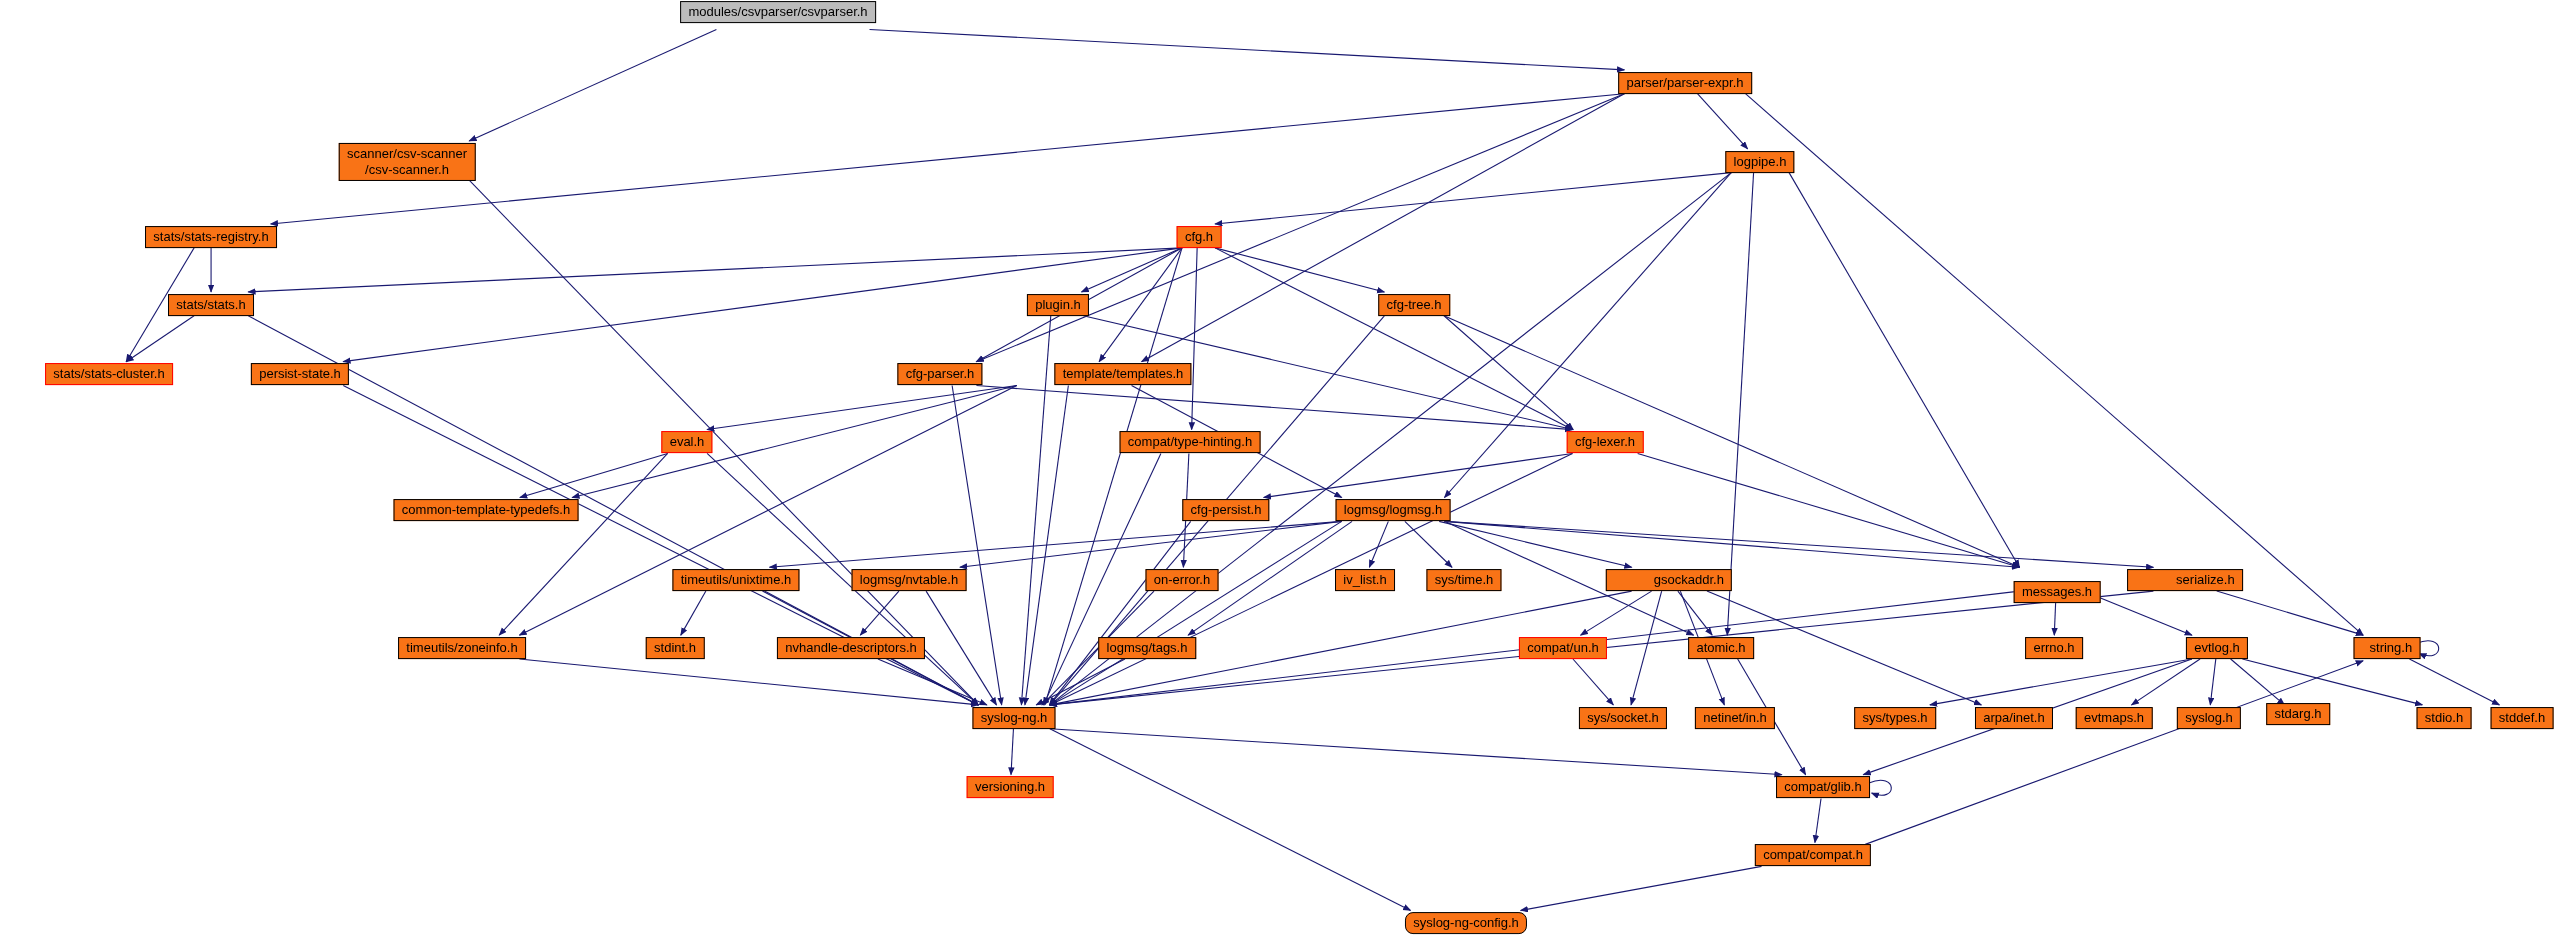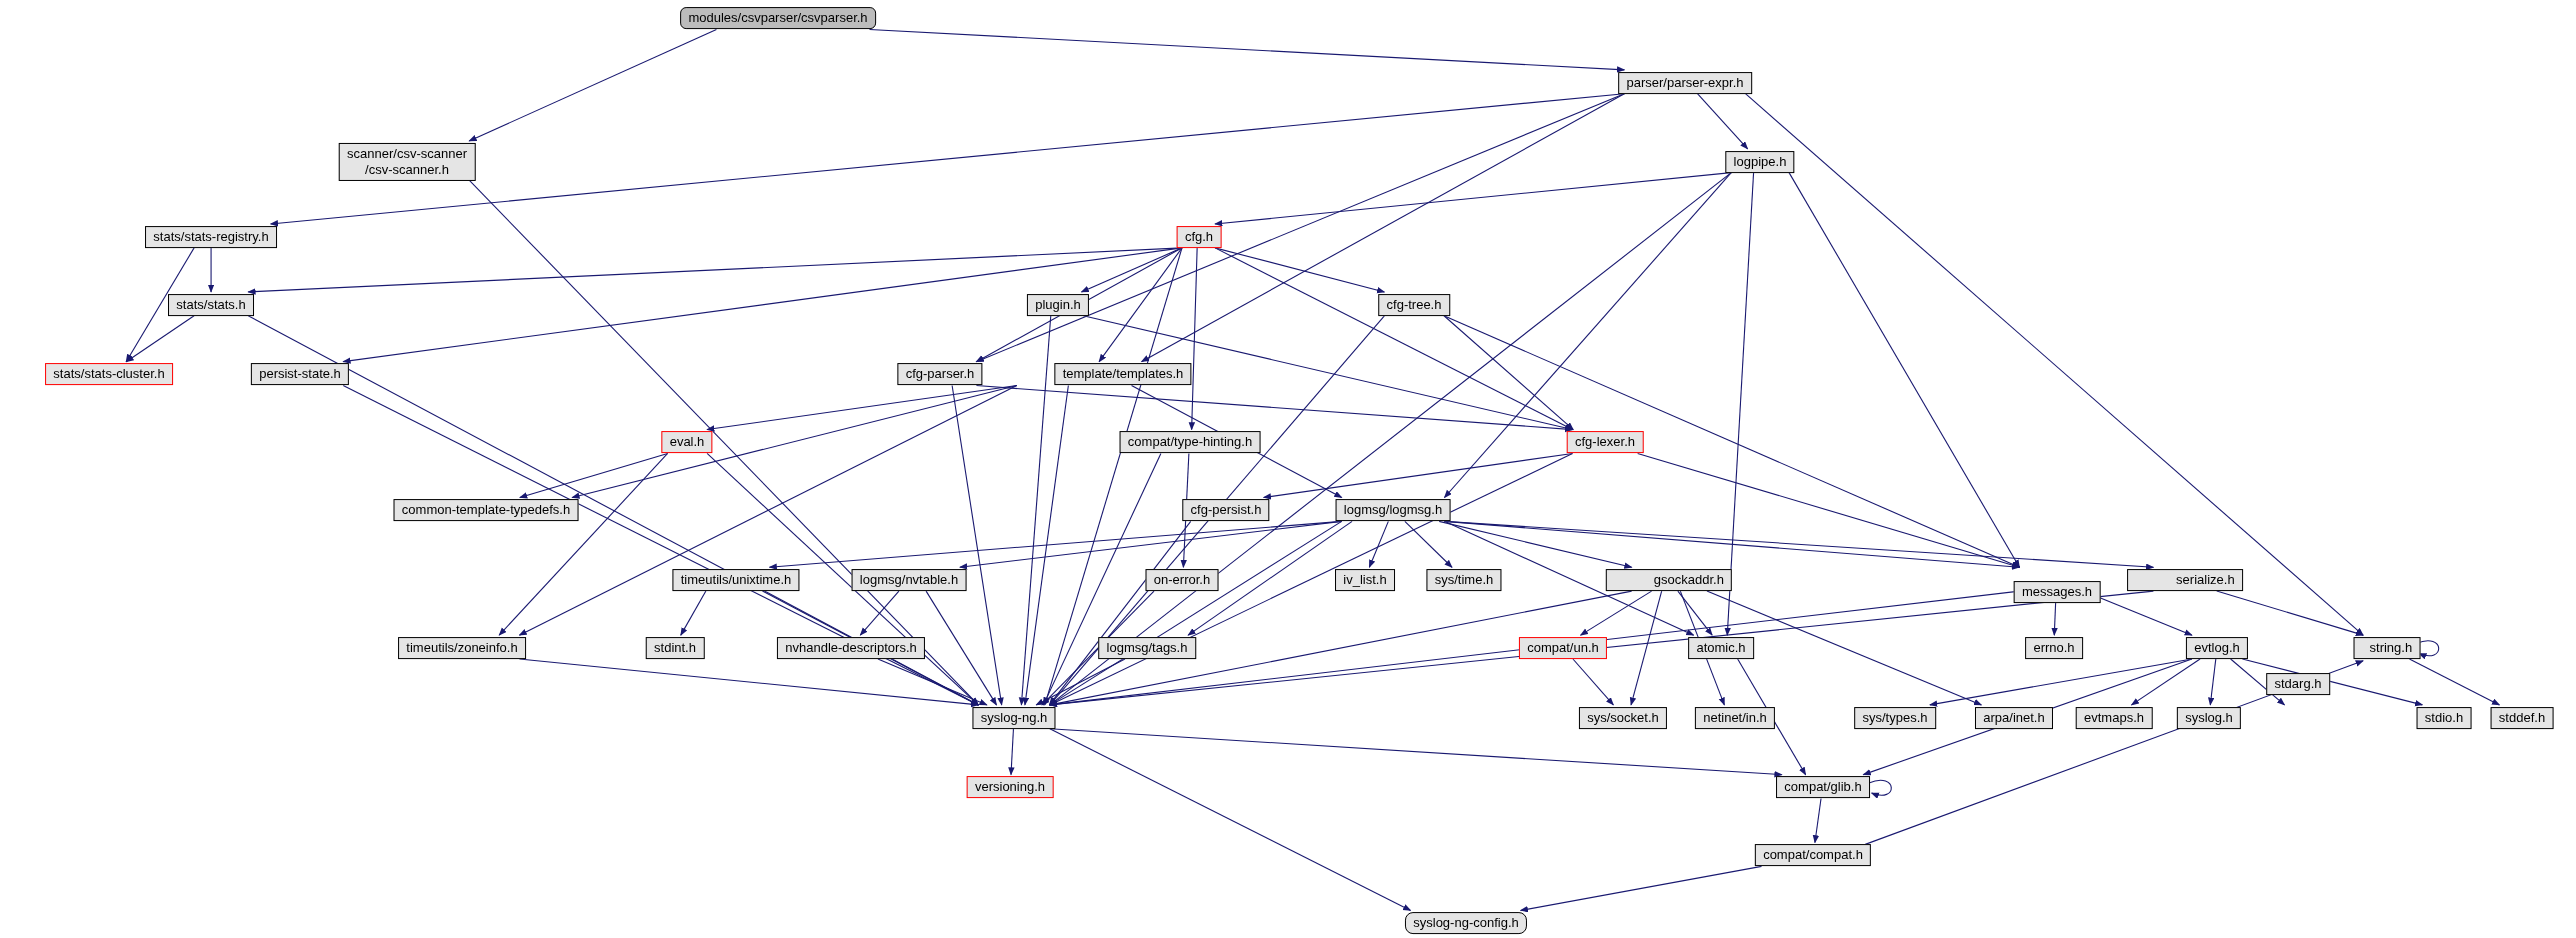--- a/index.html
+++ b/index.html
@@ -17,21 +17,21 @@
   }
   #edge-layer {
     position: absolute;
     left: 0; top: 0;
     width: 2576px; height: 939px;
     z-index: 1;
   }
   .node {
     position: absolute;
     transform: translate(-50%, -50%);
-    background: #e5e5e5;
+    background: #f97316;
     border: 0.9px solid #000000;
     color: #000000;
     padding: 1.8px 7.3px;
     font-size: 13px;
     line-height: 1.25;
     white-space: pre-line;
     text-align: center;
     z-index: 2;
     cursor: pointer;
   }
@@ -137,21 +137,21 @@
       <path d="M 1104.3333333333333 794 L 1101.6666666666667 844" fill="none" stroke="#191970" stroke-width="1.2" marker-end="url(#arrow)"></path>
       <path d="M 1144 794 L 1941.5 844" fill="none" stroke="#191970" stroke-width="1.2" marker-end="url(#arrow)"></path>
       <path d="M 1144 794 L 1537 992" fill="none" stroke="#191970" stroke-width="1.2" marker-end="url(#arrow)"></path>
       <path d="M 1984.3333333333333 870 L 1977.6666666666667 918" fill="none" stroke="#191970" stroke-width="1.2" marker-end="url(#arrow)"></path>
       <path d="M 1919.5 944 L 1657 992" fill="none" stroke="#191970" stroke-width="1.2" marker-end="url(#arrow)"></path>
       <path d="M 2032.5 920 L 2575 720" fill="none" stroke="#191970" stroke-width="1.2" marker-end="url(#arrow)"></path>
       <path d="M 2633 701 C 2665 688, 2665 724, 2636 712" fill="none" stroke="#191970" stroke-width="1.2" marker-end="url(#arrow)"></path>
       <path d="M 2036.5 853 C 2068.5 840, 2068.5 876, 2039.5 864" fill="none" stroke="#191970" stroke-width="1.2" marker-end="url(#arrow)"></path>
     </svg>
 
-<div class="node root" style="left: 778px; top: 18px; border-radius: 6px;">modules/csvparser/csvparser.h</div>
+<div class="node root" style="left: 778px; top: 12px;">modules/csvparser/csvparser.h</div>
     <div class="node" style="left: 1685px; top: 83px;">parser/parser-expr.h</div>
     <div class="node" style="left: 407px; top: 162px;">scanner/csv-scanner
 /csv-scanner.h</div>
     <div class="node" style="left: 1760px; top: 162px;">logpipe.h</div>
     <div class="node" style="left: 211px; top: 237px;">stats/stats-registry.h</div>
     <div class="node red" style="left: 1199px; top: 237px;">cfg.h</div>
     <div class="node" style="left: 211px; top: 305px;">stats/stats.h</div>
     <div class="node" style="left: 1058px; top: 305px;">plugin.h</div>
     <div class="node" style="left: 1414px; top: 305px;">cfg-tree.h</div>
     <div class="node red" style="left: 109px; top: 374px;">stats/stats-cluster.h</div>
@@ -181,21 +181,21 @@
     <div class="node" style="left: 2054px; top: 648px;">errno.h</div>
     <div class="node" style="left: 2217px; top: 648px;">evtlog.h</div>
     <div class="node" style="left: 2387px; top: 648px; padding-left: 15px;">string.h</div>
     <div class="node" style="left: 1014px; top: 718px;">syslog-ng.h</div>
     <div class="node" style="left: 1623px; top: 718px;">sys/socket.h</div>
     <div class="node" style="left: 1735px; top: 718px;">netinet/in.h</div>
     <div class="node" style="left: 1895px; top: 718px;">sys/types.h</div>
     <div class="node" style="left: 2014px; top: 718px;">arpa/inet.h</div>
     <div class="node" style="left: 2114px; top: 718px;">evtmaps.h</div>
     <div class="node" style="left: 2209px; top: 718px;">syslog.h</div>
-    <div class="node" style="left: 2298px; top: 684px;">stdarg.h</div>
+    <div class="node" style="left: 2298px; top: 714px;">stdarg.h</div>
     <div class="node" style="left: 2444px; top: 718px;">stdio.h</div>
     <div class="node" style="left: 2522px; top: 718px;">stddef.h</div>
     <div class="node red" style="left: 1010px; top: 787px;">versioning.h</div>
     <div class="node" style="left: 1823px; top: 787px;">compat/glib.h</div>
     <div class="node" style="left: 1813px; top: 855px;">compat/compat.h</div>
     <div class="node" style="left: 1466px; top: 923px; border-radius: 8px;">syslog-ng-config.h</div>
   </div>
 
 
 </body></html>

